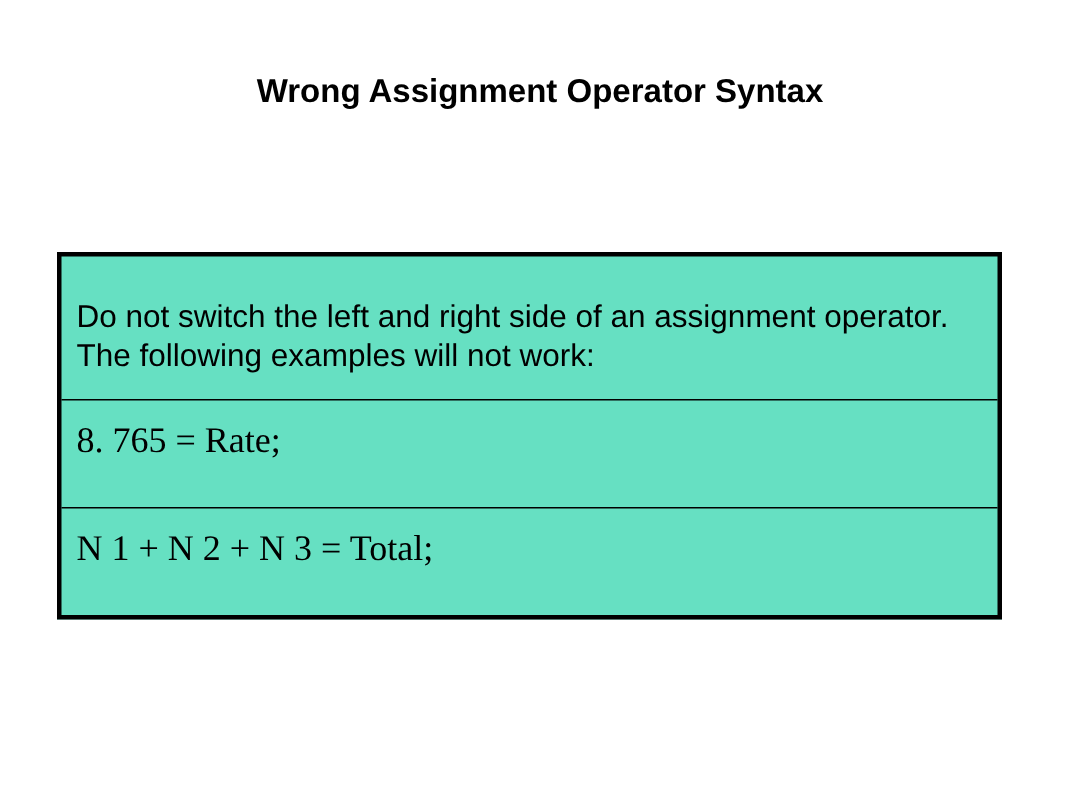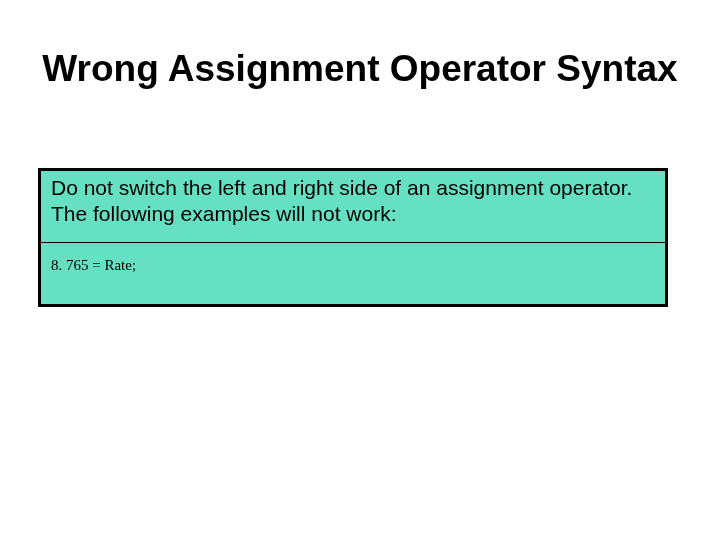--- a/index.html
+++ b/index.html
@@ -16,21 +16,21 @@
     position: relative;
     background: #ffffff;
   }
   .title {
     position: absolute;
     top: 48px;
     left: 0;
     width: 720px;
     text-align: center;
     font-weight: bold;
-    font-size: 37px;
+    font-size: 22px;
     color: #000000;
   }
   .box {
     position: absolute;
     left: 38px;
     top: 168px;
     width: 630px;
     border: 3px solid #000000;
     background: #66e0c2;
     box-sizing: border-box;
@@ -41,32 +41,33 @@
     box-sizing: border-box;
   }
   .cell:last-child {
     border-bottom: none;
   }
   .intro {
     font-family: Arial, Helvetica, sans-serif;
     font-size: 21px;
     line-height: 1.25;
     color: #000000;
-    padding: 4px 10px 14px 10px;
+    padding: 28px 10px 14px 10px;
   }
   .example {
     font-family: "Times New Roman", Times, serif;
-    font-size: 15px;
+    font-size: 24px;
     color: #000000;
     padding: 14px 10px 30px 10px;
   }
 </style>
 </head>
 <body>
 
 <div class="slide">
   <div class="title">Wrong Assignment Operator Syntax</div>
 
   <div class="box">
     <div class="cell intro">Do not switch the left and right side of an assignment operator. The following examples will not work:</div>
     <div class="cell example">8. 765 = Rate;</div>
+    <div class="cell example">N 1 + N 2 + N 3 = Total;</div>
   </div>
 </div>
 
 </body></html>

